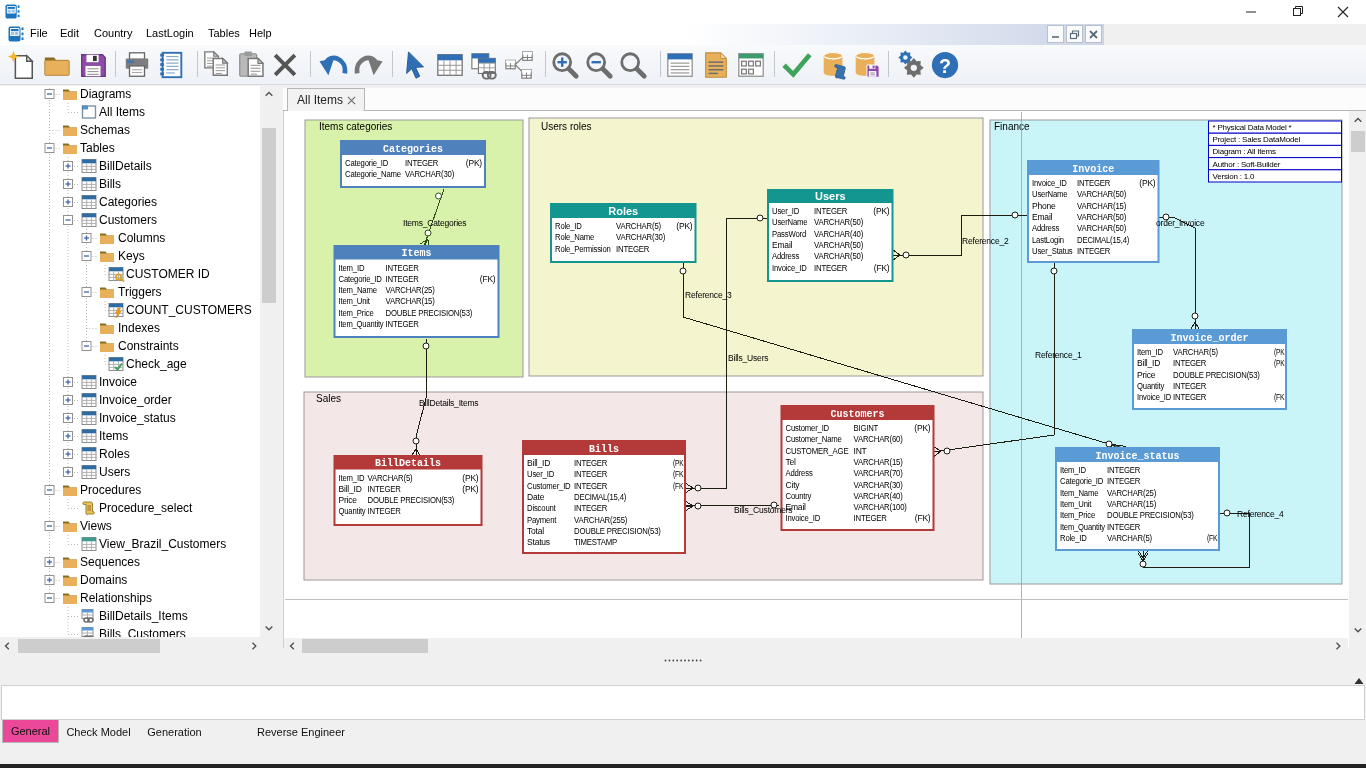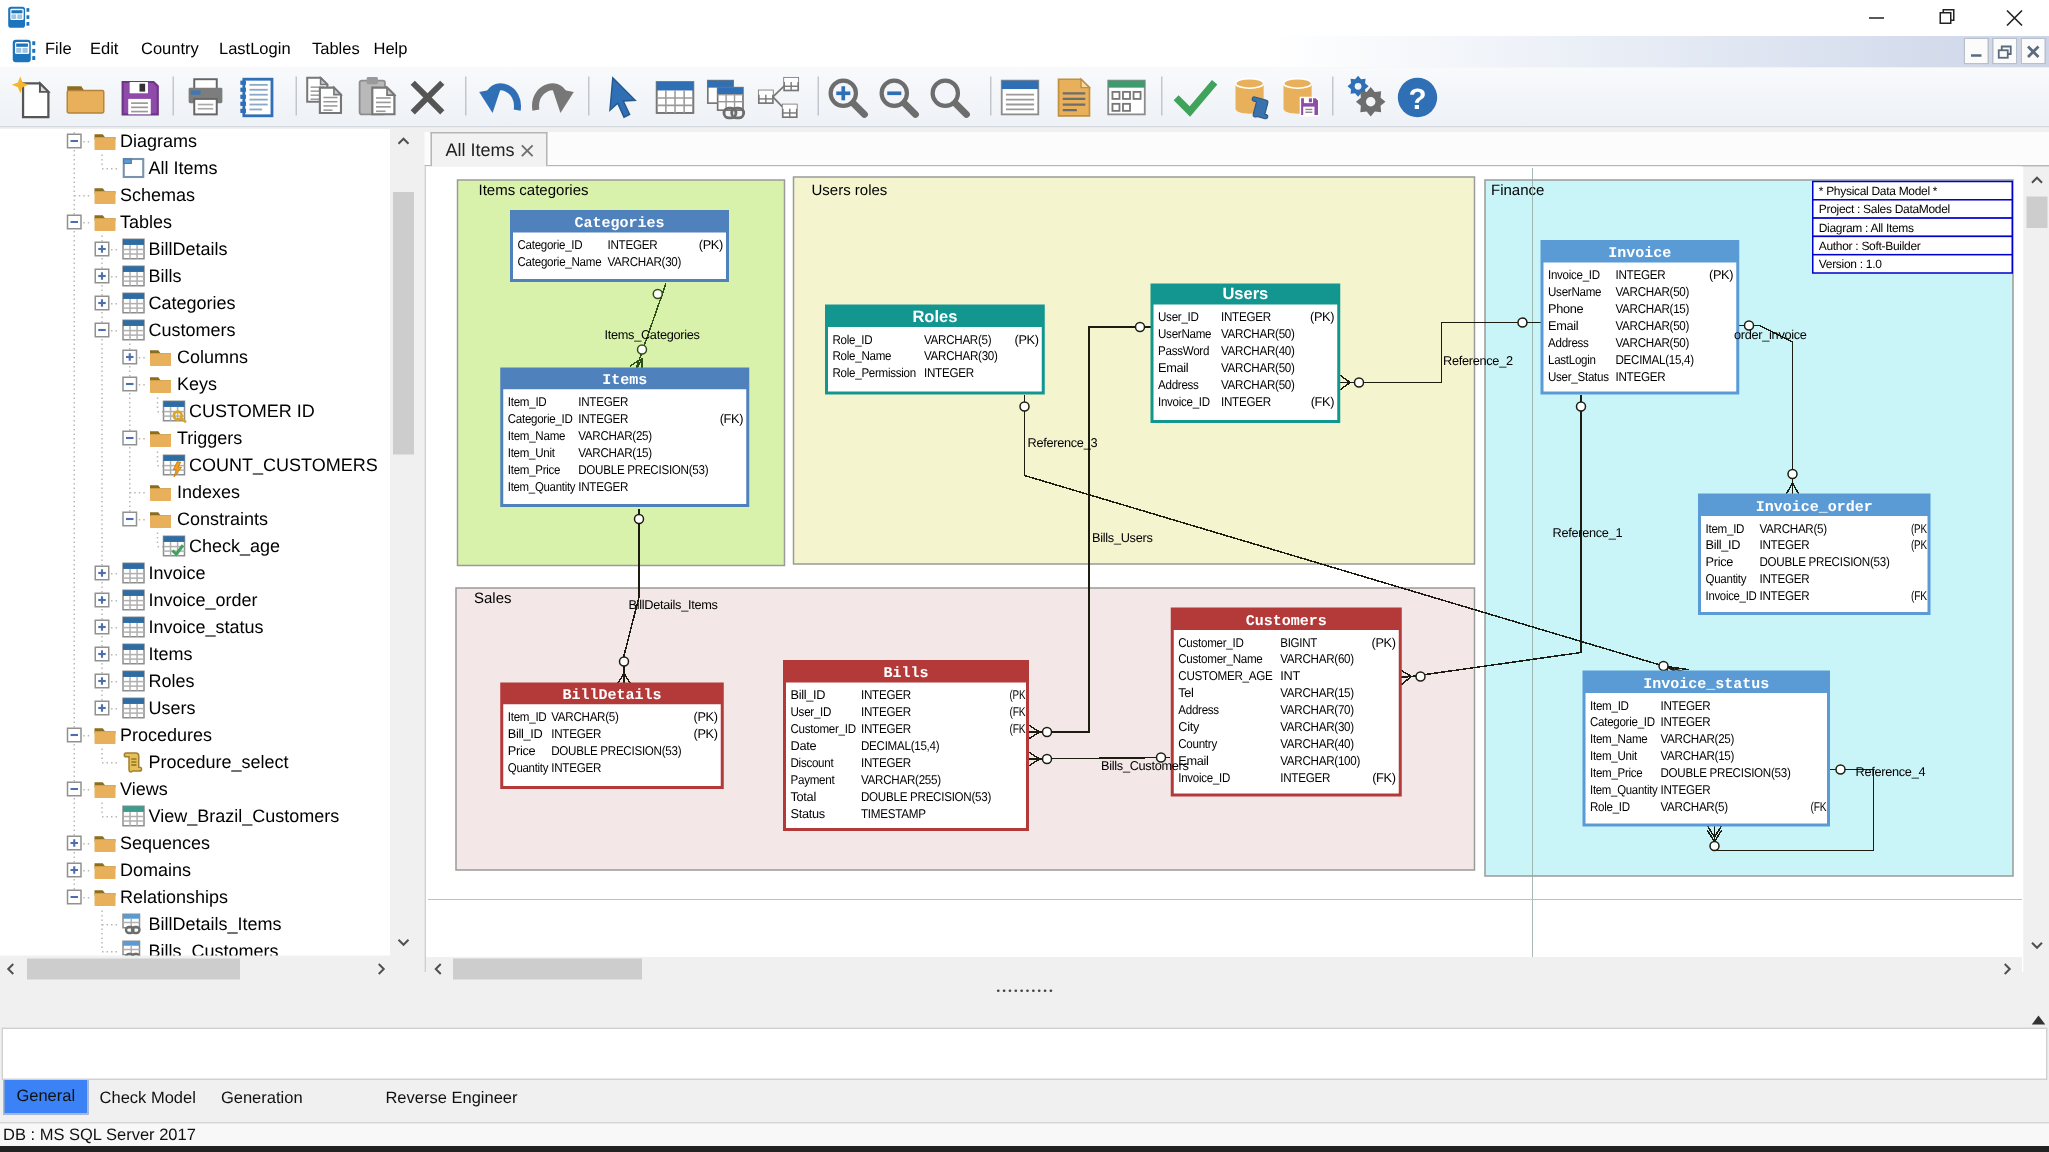--- a/index.html
+++ b/index.html
@@ -1,20 +1,20 @@
 <!DOCTYPE html>
 <html><head><meta charset="utf-8"><title>ERBuilder</title><style>
 *{margin:0;padding:0;box-sizing:border-box;}
 html,body{width:1366px;height:768px;overflow:hidden;font-family:"Liberation Sans",sans-serif;}
 #app{position:relative;width:1366px;height:768px;background:#f0f0f0;}
 #titlebar{position:absolute;left:0;top:0;width:1366px;height:24px;background:#ffffff;}
 #titlebar .appico{position:absolute;left:5px;top:4px;}
 #titlebar .title{position:absolute;left:25px;top:5px;font-size:11.5px;color:#000;}
 .wbtn{position:absolute;top:0;height:24px;width:46px;}
-#menubar{position:absolute;left:0;top:24px;width:1366px;height:21px;background:linear-gradient(to right,#ffffff 0%,#ffffff 62%,#e7ecf5 80%,#ccd5e8 100%);font-size:11px;}
+#menubar{position:absolute;left:0;top:24px;width:1104px;height:21px;background:linear-gradient(to right,#ffffff 0%,#ffffff 62%,#e7ecf5 80%,#ccd5e8 100%);font-size:11px;}
 #menubar .appico2{position:absolute;left:8px;top:2px;}
 #menubar span.mi{position:absolute;top:3px;color:#000;}
 .mdibtn{position:absolute;top:1px;width:17px;height:18px;background:#fbfbfb;border:1px solid #b8c0cc;text-align:center;}
 #toolbar{position:absolute;left:0;top:45px;width:1366px;height:40px;background:linear-gradient(#f8fafc,#eef1f6);border-bottom:1px solid #d5d9e0;}
 .ticon{position:absolute;top:5px;}
 .tsep{position:absolute;top:6px;width:1px;height:26px;background:#c3c7cd;}
 #treepanel{position:absolute;left:0;top:86px;width:260px;height:551px;background:#ffffff;overflow:hidden;}
 #main-bg{position:absolute;left:0;top:85px;width:1366px;height:570px;background:#f0f0f0;}
 .sb{position:absolute;background:#f0f0f0;}
 .sbthumb{position:absolute;background:#cdcdcd;}
@@ -995,21 +995,18 @@
           <circle cx="24.9" cy="1.5" r="0.9"></circle>
           <circle cx="28.8" cy="1.5" r="0.9"></circle>
           <circle cx="32.7" cy="1.5" r="0.9"></circle>
           <circle cx="36.6" cy="1.5" r="0.9"></circle>
         </g>
       </svg>
 <div id="subpanel"></div>
 <div style="position:absolute;left:1354px;top:16px;"><svg width="10" height="8">
           <path d="M5 1 L9.5 7 L0.5 7 z" fill="#333"></path>
         </svg></div>
-<div class="btab" style="left:2px;width:57px;background:#3b82f6;border:1px solid #b6b6b6;border-top:none;">General</div>
+<div class="btab" style="left:2px;width:57px;background:#ec4899;border:1px solid #b6b6b6;border-top:none;">General</div>
       <div class="btab" style="left:62px;width:73px;">Check Model</div>
       <div class="btab" style="left:143px;width:63px;">Generation</div>
       <div class="btab" style="left:214px;width:94px;margin-left:40px;">Reverse Engineer</div>
-<div id="statusbar">
-        <span style="position:absolute;left:2px;top:2px;">DB : MS SQL Server 2017</span>
-      </div>
 <div id="taskstrip"></div>
 </div>
 </div>
 </body></html>

